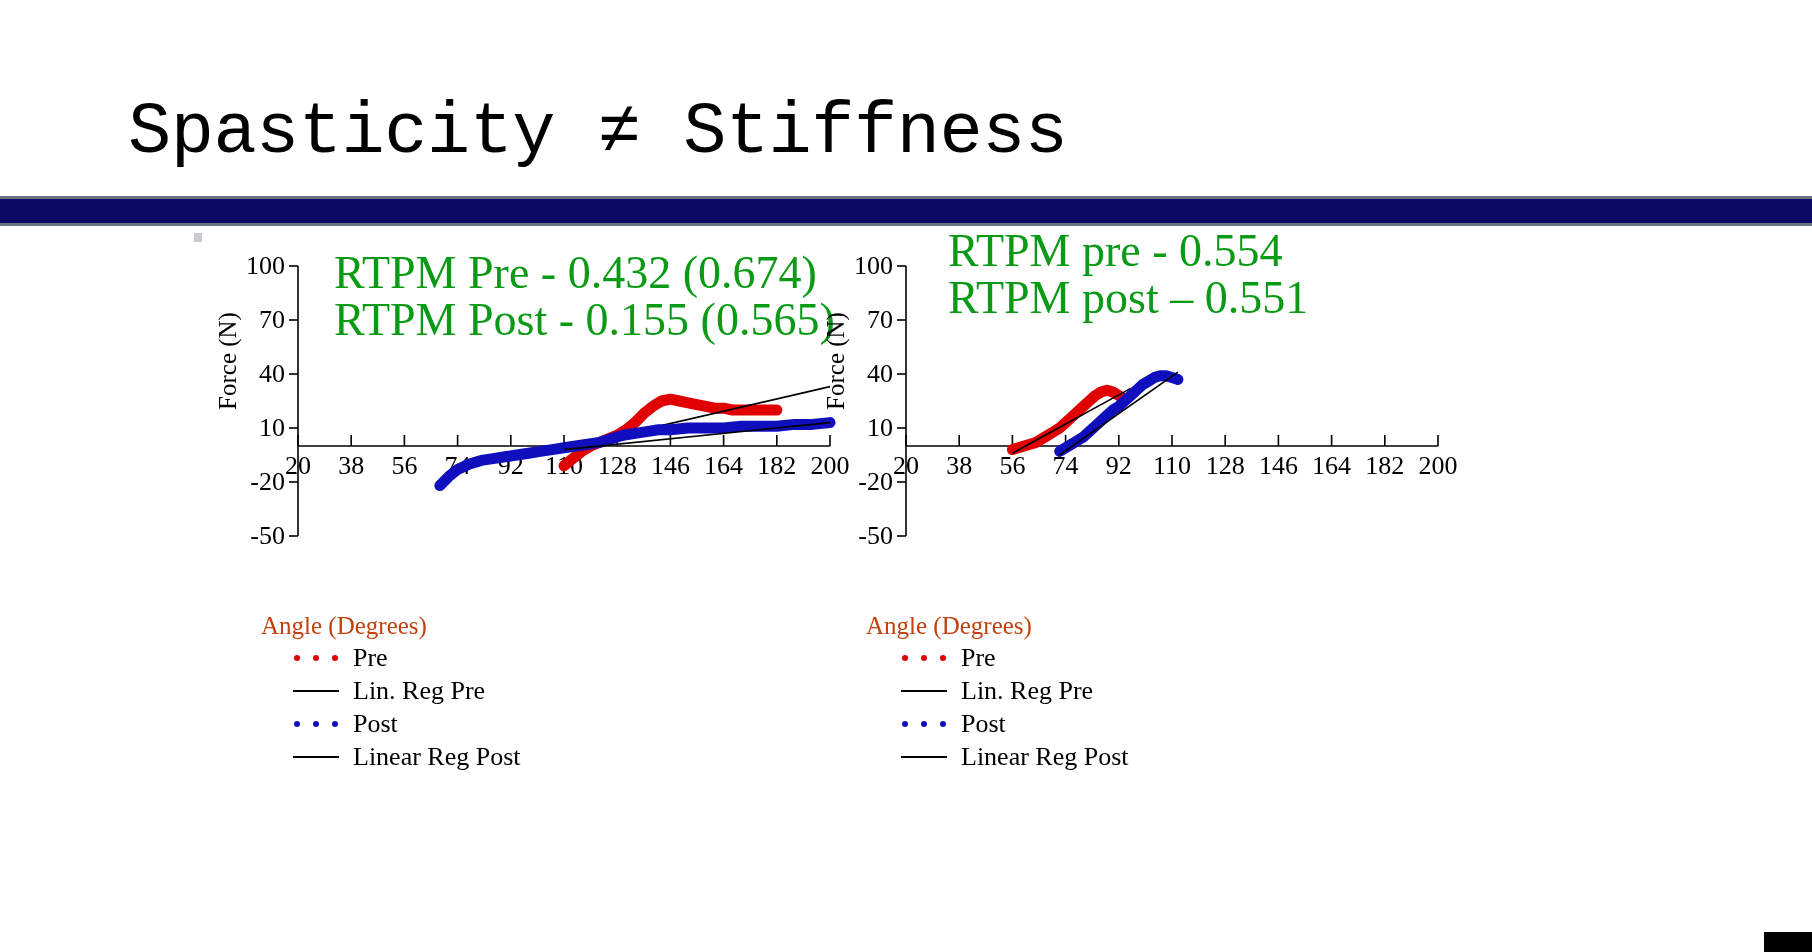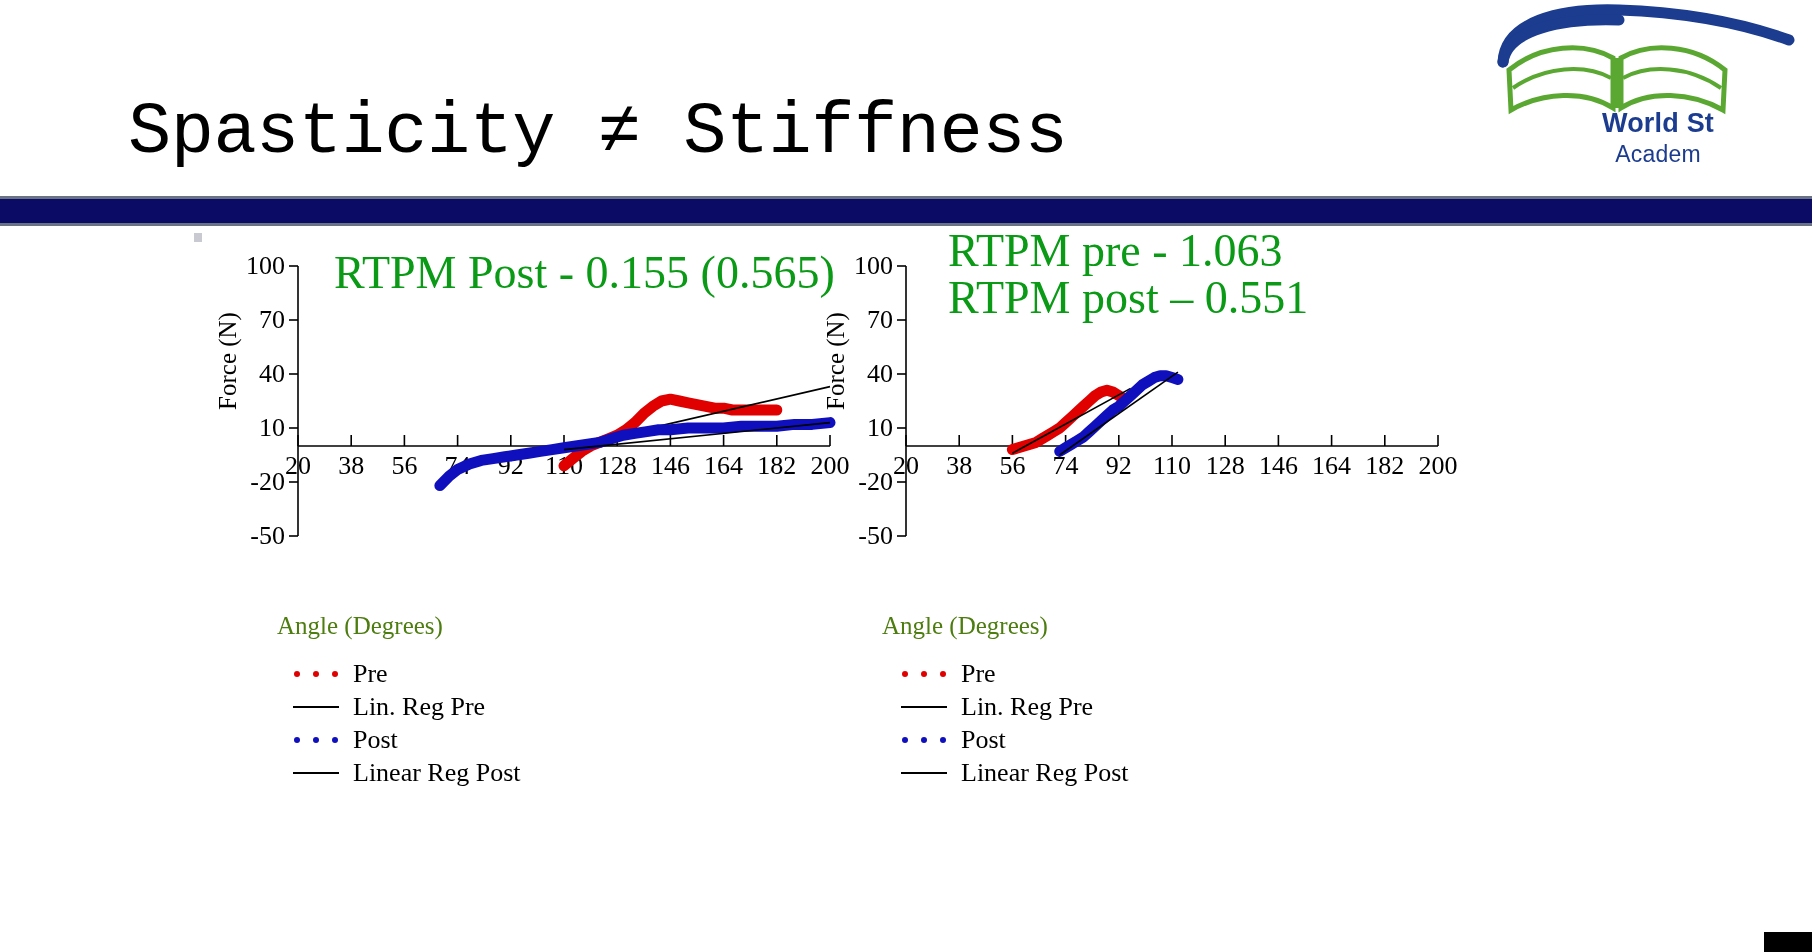--- a/index.html
+++ b/index.html
@@ -117,21 +117,20 @@
     font-size: 46px;
   }
   .annot-line { display: block; }
 
   
   .legend {
     position: absolute;
     font-family: "Liberation Serif", serif;
     font-size: 26px;
     color: #000000;
-    margin-top: 16px;
   }
   #legend-left  { left: 285px; top: 642px; }
   #legend-right { left: 893px; top: 642px; }
   .legend-row {
     display: flex;
     align-items: center;
     height: 32px;
     margin-bottom: 1px;
   }
   .legend-key {
@@ -147,23 +146,22 @@
     width: 46px;
     height: 0;
     border-top: 2px solid #000000;
   }
   .legend-label { padding-left: 6px; white-space: nowrap; }
 
   .axis-title {
     position: absolute;
     font-family: "Liberation Serif", serif;
     font-size: 25px;
-    color: #4d7c0f;
-    white-space: nowrap;
-    margin-left: 16px;
+    color: #c2410c;
+    white-space: nowrap;
   }
   #xtitle-left  { left: 261px; top: 612px; }
   #xtitle-right { left: 866px; top: 612px; }
 
   
   .corner-chip {
     position: absolute;
     right: 0;
     bottom: 0;
     width: 48px;
@@ -175,39 +173,20 @@
 <body>
 
 <div class="slide">
 
   <div class="slide-title">Spasticity ≠ Stiffness</div>
 
   <div class="divider-bar"></div>
 
   <div class="stray-mark"></div>
 
-  <div class="logo">
-    <svg width="323" height="112" viewBox="0 0 323 112">
-
-      <path d="M14 58 C 16 18, 70 4, 130 6 C 190 8, 250 18, 300 36" fill="none" stroke="#1b3c8f" stroke-width="11" stroke-linecap="round"></path>
-      <path d="M14 58 C 18 26, 72 14, 130 16" fill="none" stroke="#1b3c8f" stroke-width="11" stroke-linecap="round"></path>
-
-      <path d="M20 66 C 52 40, 96 38, 124 54 L124 104 C 96 86, 54 88, 22 106 Z" fill="none" stroke="#5aa832" stroke-width="5"></path>
-      <path d="M24 84 C 56 62, 96 60, 122 74" fill="none" stroke="#5aa832" stroke-width="4"></path>
-
-      <path d="M132 54 C 160 38, 204 40, 236 66 L234 106 C 202 88, 160 86, 132 104 Z" fill="none" stroke="#5aa832" stroke-width="5"></path>
-      <path d="M134 74 C 160 60, 200 62, 232 84" fill="none" stroke="#5aa832" stroke-width="4"></path>
-
-      <path d="M128 54 L128 104" fill="none" stroke="#5aa832" stroke-width="4"></path>
-    </svg>
-    <div class="logo-text">
-      <div class="logo-line1">World St</div>
-      <div class="logo-line2">Academ</div>
-    </div>
-  </div>
 
   <div class="chart-block" id="chart-left">
     <svg class="chart-svg" id="svg-left" width="640" height="400" viewBox="0 0 640 400">
         <line x1="88" y1="30" x2="88" y2="300" stroke="#000" stroke-width="1.6"></line>
         <line x1="88" y1="210" x2="620" y2="210" stroke="#000" stroke-width="1.6"></line>
         <line x1="79" y1="300" x2="88" y2="300" stroke="#000" stroke-width="1.6"></line>
         <text x="75" y="308" text-anchor="end" font-family="Liberation Serif, serif" font-size="26" fill="#000">-50</text>
         <line x1="79" y1="246" x2="88" y2="246" stroke="#000" stroke-width="1.6"></line>
         <text x="75" y="254" text-anchor="end" font-family="Liberation Serif, serif" font-size="26" fill="#000">-20</text>
         <line x1="79" y1="192" x2="88" y2="192" stroke="#000" stroke-width="1.6"></line>
@@ -241,20 +220,21 @@
         <line x1="620" y1="210" x2="620" y2="199" stroke="#000" stroke-width="1.6"></line>
         <text x="620" y="238" text-anchor="middle" font-family="Liberation Serif, serif" font-size="26" fill="#000">200</text>
         <text x="0" y="0" text-anchor="middle" font-family="Liberation Serif, serif" font-size="25" fill="#000" transform="translate(26,125) rotate(-90)">Force (N)</text>
         <polyline points="354,229.8 362.8666666666667,222.6 371.73333333333335,215.39999999999998 380.6,210 389.46666666666664,206.39999999999998 398.33333333333337,202.8 407.2,199.2 416.06666666666666,193.8 424.93333333333334,186.60000000000002 433.8,177.60000000000002 442.66666666666663,170.4 451.53333333333336,165 460.4,163.2 469.26666666666665,165 478.1333333333333,166.79999999999998 487,168.6 495.8666666666667,170.4 504.73333333333335,172.2 513.6,172.2 522.4666666666667,174 531.3333333333334,174 540.2,174 549.0666666666666,174 557.9333333333334,174 566.8,174" fill="none" stroke="#e00000" stroke-width="11" stroke-linecap="round" stroke-linejoin="round"></polyline>
         <polyline points="300.8,224.39999999999998 620,150.6" fill="none" stroke="#000000" stroke-width="1.6"></polyline>
         <polyline points="229.86666666666667,249.6 238.73333333333332,240.6 247.6,233.39999999999998 259.4222222222222,228 271.2444444444444,224.39999999999998 283.06666666666666,222.6 294.8888888888889,220.8 306.7111111111111,219 318.5333333333333,217.2 330.35555555555555,215.39999999999998 342.1777777777778,213.6 354,211.8 365.82222222222225,210 377.64444444444445,208.2 389.46666666666664,206.39999999999998 401.2888888888889,202.8 413.11111111111114,199.2 424.93333333333334,197.4 436.75555555555553,195.60000000000002 448.5777777777778,193.8 460.4,193.8 478.1333333333333,192 495.8666666666667,192 513.6,192 531.3333333333334,190.2 549.0666666666666,190.2 566.8,190.2 584.5333333333333,188.4 602.2666666666667,188.4 620,186.60000000000002" fill="none" stroke="#0f0fbe" stroke-width="11" stroke-linecap="round" stroke-linejoin="round"></polyline>
         <polyline points="354,213.6 620,186.60000000000002" fill="none" stroke="#000000" stroke-width="1.6"></polyline>
       </svg>
 
     <div class="annotation" id="annot-left">
+      <span class="annot-line">RTPM Pre - 0.432 (0.674)</span>
       <span class="annot-line">RTPM Post - 0.155 (0.565)</span>
     </div>
   </div>
 
   <div class="axis-title" id="xtitle-left">Angle (Degrees)</div>
 
   <div class="legend" id="legend-left">
       <div class="legend-row">
         <div class="legend-key">
           <div class="legend-dots">
@@ -328,21 +308,21 @@
         <line x1="620" y1="210" x2="620" y2="199" stroke="#000" stroke-width="1.6"></line>
         <text x="620" y="238" text-anchor="middle" font-family="Liberation Serif, serif" font-size="26" fill="#000">200</text>
         <text x="0" y="0" text-anchor="middle" font-family="Liberation Serif, serif" font-size="25" fill="#000" transform="translate(26,125) rotate(-90)">Force (N)</text>
         <polyline points="194.4,213.6 200.31111111111113,211.8 206.22222222222223,210 212.13333333333333,208.2 218.04444444444445,206.39999999999998 223.95555555555555,202.8 229.86666666666667,199.2 235.77777777777777,195.60000000000002 241.68888888888887,192 247.6,186.60000000000002 253.51111111111112,181.2 259.4222222222222,175.8 265.3333333333333,170.4 271.2444444444444,165 277.15555555555557,159.6 283.06666666666666,156 288.97777777777776,154.2 294.8888888888889,156 300.8,159.6 306.7111111111111,163.2" fill="none" stroke="#e00000" stroke-width="11" stroke-linecap="round" stroke-linejoin="round"></polyline>
         <polyline points="194.4,217.2 312.62222222222226,152.4" fill="none" stroke="#000000" stroke-width="1.6"></polyline>
         <polyline points="241.68888888888887,215.39999999999998 247.6,211.8 253.51111111111112,208.2 259.4222222222222,204.6 265.3333333333333,201 271.2444444444444,195.60000000000002 277.15555555555557,190.2 283.06666666666666,184.8 288.97777777777776,179.4 294.8888888888889,174 300.8,170.4 306.7111111111111,165 312.62222222222226,159.6 318.5333333333333,154.2 324.44444444444446,148.79999999999998 330.35555555555555,145.2 336.26666666666665,141.6 342.1777777777778,139.79999999999998 348.0888888888889,139.79999999999998 354,141.6 359.9111111111111,143.4" fill="none" stroke="#0f0fbe" stroke-width="11" stroke-linecap="round" stroke-linejoin="round"></polyline>
         <polyline points="241.68888888888887,219 359.9111111111111,136.2" fill="none" stroke="#000000" stroke-width="1.6"></polyline>
       </svg>
 
     <div class="annotation" id="annot-right">
-      <span class="annot-line">RTPM pre - 1.063</span>
+      <span class="annot-line">RTPM pre - 0.554</span>
       <span class="annot-line">RTPM post – 0.551</span>
     </div>
   </div>
 
   <div class="axis-title" id="xtitle-right">Angle (Degrees)</div>
 
   <div class="legend" id="legend-right">
       <div class="legend-row">
         <div class="legend-key">
           <div class="legend-dots">

